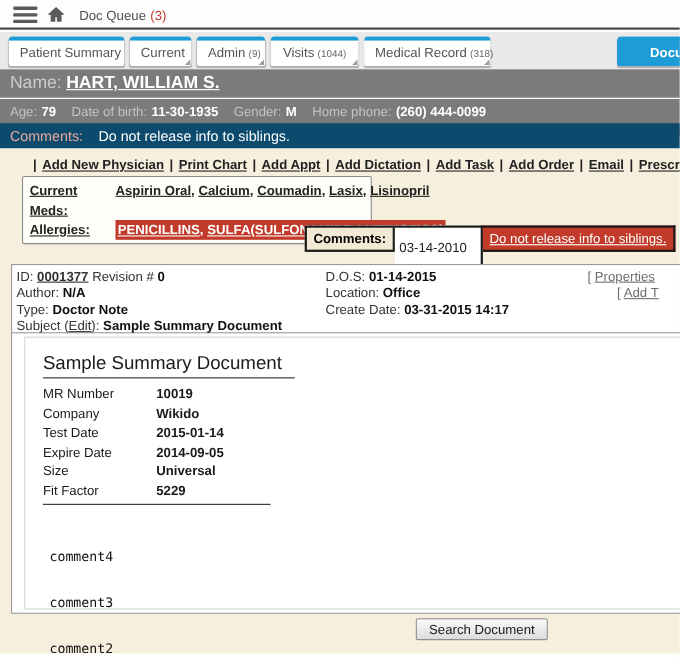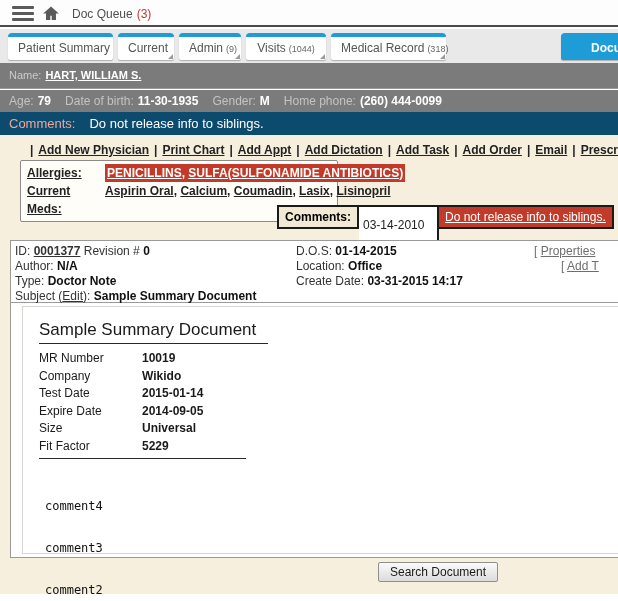--- a/index.html
+++ b/index.html
@@ -28,21 +28,21 @@
   .t0{left:8px;   width:105px;}
   .t1{left:118px; width:56px;}
   .t2{left:179px; width:62px;}
   .t3{left:246px; width:80px;}
   .t4{left:331px; width:115px;}
   .t5{left:451px; width:105px;}
   .t6{left:561px; width:130px;}
 
   
   .namebar { position:absolute; top:63px; left:0; width:618px; height:26px; background:#7b7b7b; border-bottom:1px solid #9a9a9a;
-             color:#cbcbcb; font-size:11px; line-height:25px; padding-left:9px; }
+             color:#cbcbcb; font-size:16px; line-height:25px; padding-left:9px; }
   .namebar a { color:#fff; font-weight:bold; text-decoration:underline; cursor:pointer; margin-left:4px; }
   .demobar { position:absolute; top:90px; left:0; width:618px; height:34px; background:#7b7b7b;
              color:#c3c3c3; font-size:12px; line-height:22px; padding-left:9px; }
   .demobar b { color:#fff; margin:0 14px 0 4px; }
   .redbar { position:absolute; top:112px; left:0; width:618px; height:23px; background:#0c4a6e;
             font-size:13px; line-height:23px; padding-left:9px; color:#eba99a; }
   .redbar b { color:#fff; font-weight:normal; margin-left:14px; }
 
   
   .content { position:absolute; top:135px; left:0; width:618px; height:466px; background:#f6efdd; }
@@ -137,26 +137,26 @@
   </div>
 
   <div class="content">
 
     <div class="actionrow">
       <span class="pipe">|</span><a>Add New Physician</a><span class="pipe">|</span><a>Print Chart</a><span class="pipe">|</span><a>Add Appt</a><span class="pipe">|</span><a>Add Dictation</a><span class="pipe">|</span><a>Add Task</a><span class="pipe">|</span><a>Add Order</a><span class="pipe">|</span><a>Email</a><span class="pipe">|</span><a>Prescribe</a>
     </div>
 
     <div class="allergybox">
       <div class="abrow">
+        <span class="lbl"><a>Current Meds:</a></span>
+        <span class="medlist"><a>Aspirin Oral</a><span>,</span> <a>Calcium</a><span>,</span> <a>Coumadin</a><span>,</span> <a>Lasix</a><span>,</span> <a>Lisinopril</a></span>
+      </div>
+      <div class="abrow">
         <span class="lbl"><a>Allergies:</a></span>
         <span class="alg-band"><a>PENICILLINS</a><span>,</span> <a>SULFA(SULFONAMIDE ANTIBIOTICS)</a></span>
-      </div>
-      <div class="abrow">
-        <span class="lbl"><a>Current Meds:</a></span>
-        <span class="medlist"><a>Aspirin Oral</a><span>,</span> <a>Calcium</a><span>,</span> <a>Coumadin</a><span>,</span> <a>Lasix</a><span>,</span> <a>Lisinopril</a></span>
       </div>
     </div>
 
     <div class="commentrow">
       <div class="c-label">Comments:</div>
       <input class="c-date" value="03-14-2010" style="">
       <div class="c-alert">Do not release info to siblings.</div>
     </div>
 
     <div class="panel">

